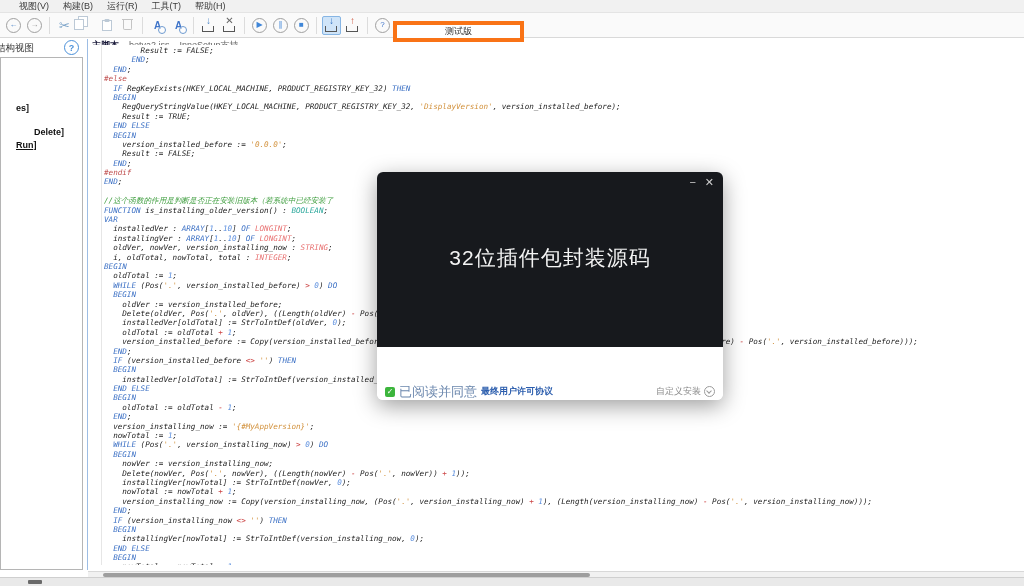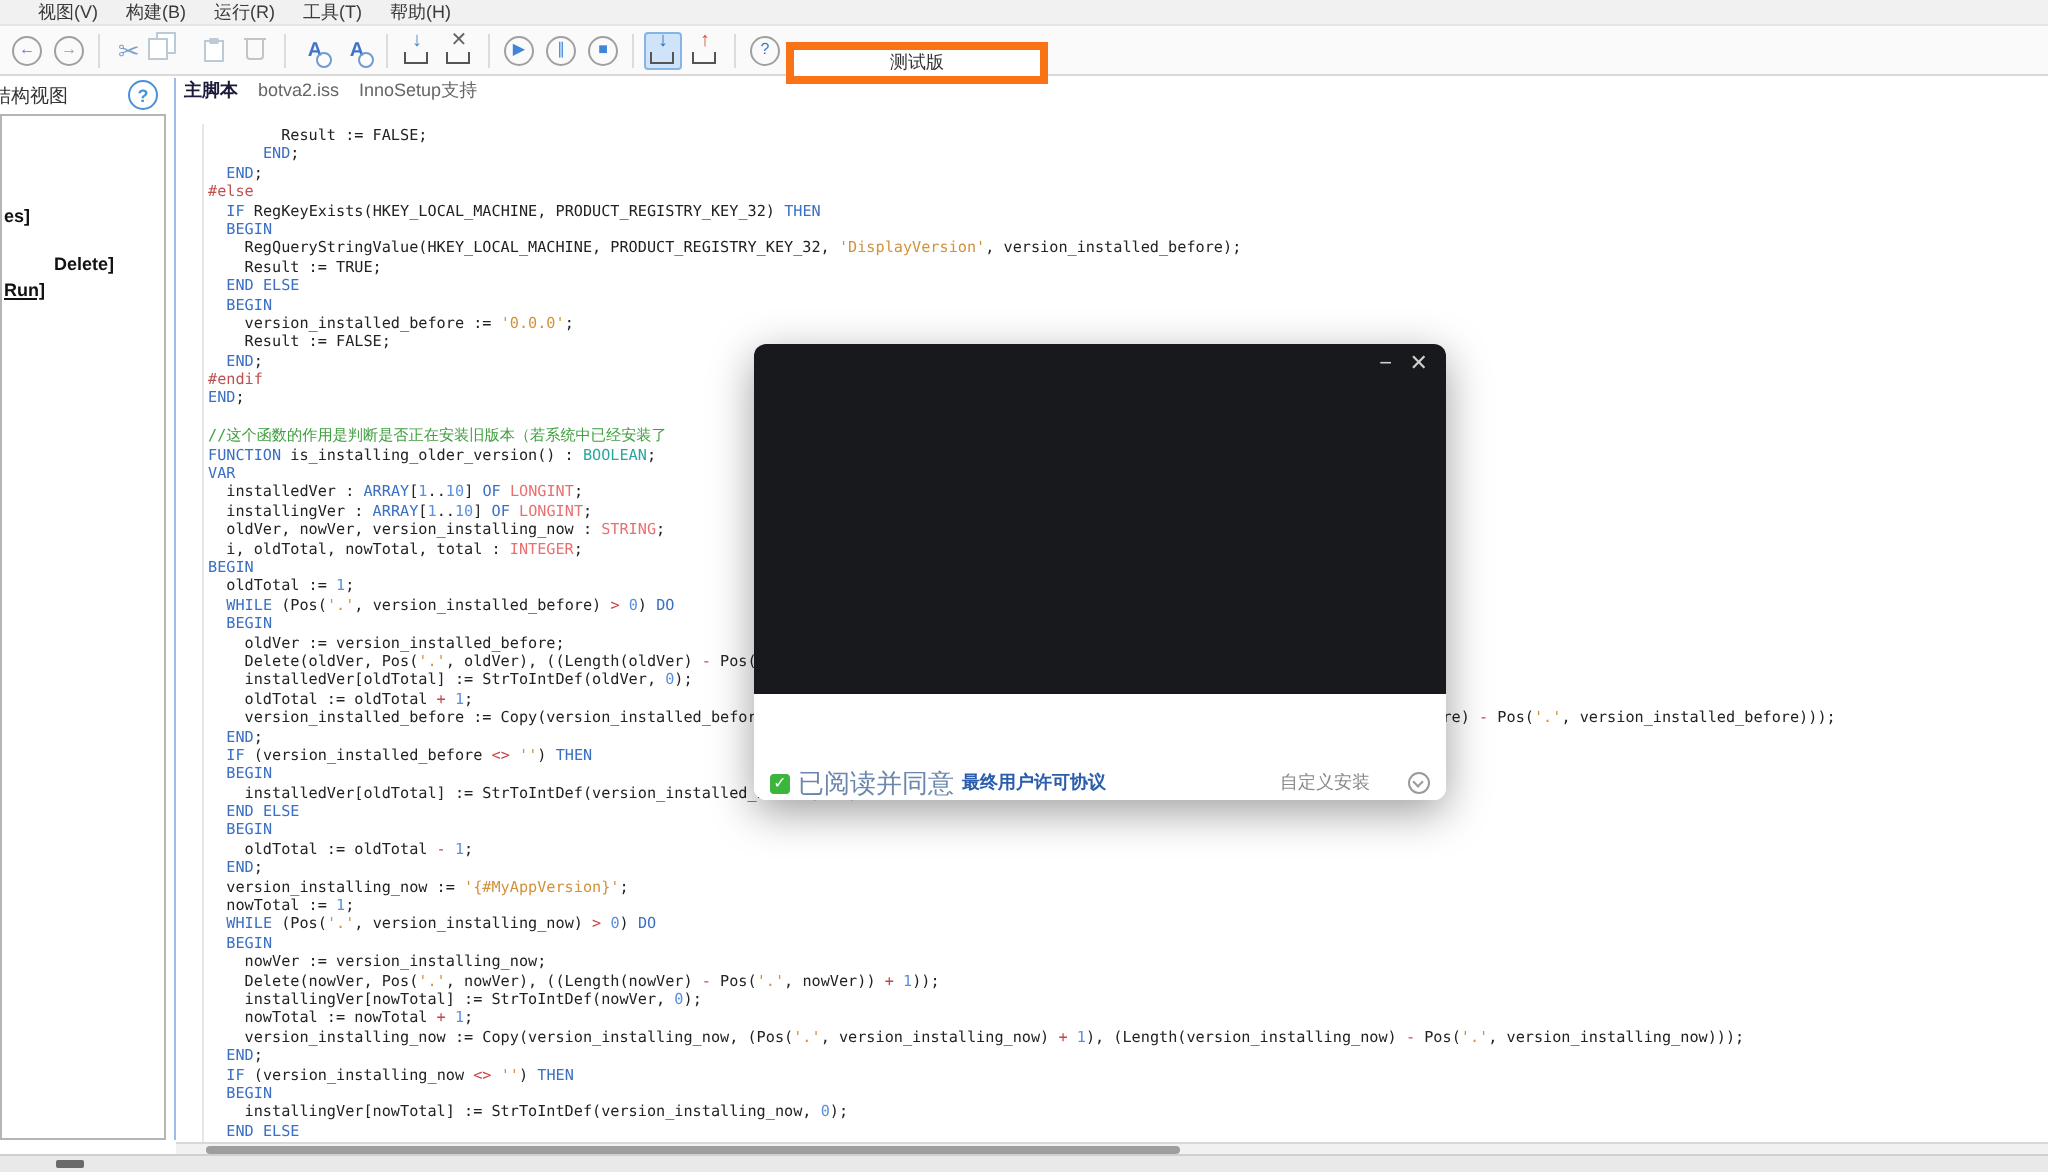--- a/index.html
+++ b/index.html
@@ -31,31 +31,31 @@
   .tray-glyph{position:absolute;left:0;right:0;top:-2px;text-align:center;font-size:10px;font-weight:bold;line-height:1;}
   #version-badge{position:absolute;left:393px;top:21px;width:123px;height:13px;background:#fff;
                  border:4px solid #f97316;font-size:9px;color:#333;display:flex;align-items:center;justify-content:center;}
   
   #sidebar-header{position:absolute;left:0;top:39px;width:86px;height:17px;background:#fff;}
   #sidebar-title{position:absolute;left:-4px;top:3px;font-size:9.5px;color:#333;white-space:nowrap;}
   #sidebar-help{position:absolute;left:64px;top:1px;width:13px;height:13px;border:1.5px solid #4a90d9;border-radius:50%;
                 color:#4a90d9;font-size:9px;font-weight:bold;display:flex;align-items:center;justify-content:center;}
   #sidebar-list{position:absolute;left:0;top:57px;width:83px;height:513px;background:#fff;
                 border:1px solid #b5b5b5;box-sizing:border-box;overflow:hidden;}
-  .sb-item{font-size:9px;font-weight:bold;color:#111;white-space:nowrap;padding-left:1px;line-height:11px;}
+  .sb-item{font-size:9px;font-weight:bold;color:#111;white-space:nowrap;padding-left:15px;line-height:11px;}
   .sb-item:nth-child(1){margin-top:45px;}
   .sb-item:nth-child(2){margin-top:13px;text-align:center;}
   .sb-item:nth-child(3){margin-top:2px;text-decoration:underline;}
   #splitter{position:absolute;left:87px;top:39px;width:1px;height:531px;background:#9dbde4;}
   
   #tabbar{position:absolute;left:92px;top:39px;height:12px;display:flex;align-items:center;gap:10px;}
   .tab{font-size:9px;color:#666;white-space:nowrap;}
   .tab.active{color:#1a1a3a;font-weight:bold;}
   
-  #editor{position:absolute;left:88px;top:62px;width:936px;height:520px;background:#fff;overflow:hidden;}
+  #editor{position:absolute;left:88px;top:45px;width:936px;height:520px;background:#fff;overflow:hidden;font-style:italic;}
   #editor-margin{position:absolute;left:13px;top:0;width:1px;height:520px;background:#e6e6e6;}
   #code-area{position:absolute;left:16px;top:1px;font-family:"DejaVu Sans Mono","Liberation Mono",monospace;
              font-size:7.6px;line-height:9.4px;white-space:pre;color:#222;}
   .cl{height:9.4px;}
   .sy-k{color:var(--sy-k);} .sy-d{color:var(--sy-d);} .sy-s{color:var(--sy-s);}
   .sy-c{color:var(--sy-c);} .sy-t{color:var(--sy-t);} .sy-b{color:var(--sy-b);}
   .sy-n{color:var(--sy-n);} .sy-o{color:var(--sy-o);} .sy-p{color:var(--sy-p);}
   
   #hscroll{position:absolute;left:88px;top:571px;width:936px;height:6px;background:#f1f1f1;border-top:1px solid #d8d8d8;box-sizing:border-box;}
   #hscroll-thumb{position:absolute;left:15px;top:1px;width:487px;height:4px;background:#9e9e9e;border-radius:2px;}
@@ -71,21 +71,21 @@
                font-size:21px;letter-spacing:1px;}
   #modal-white{position:absolute;left:0;top:175px;width:100%;height:53px;background:#fff;}
   #install-button{position:absolute;left:50%;transform:translateX(-50%);top:4px;width:110px;height:24px;
                   background:var(--modal-button);border-radius:3px;color:#fff;font-size:12px;letter-spacing:2px;
                   display:flex;align-items:center;justify-content:center;cursor:pointer;}
   #modal-footer{position:absolute;left:8px;right:8px;top:38px;height:13px;display:flex;align-items:center;}
   #eula-checkbox{width:10px;height:10px;background:var(--modal-check);border-radius:2px;color:#fff;
                  font-size:8px;line-height:10px;text-align:center;margin-right:4px;}
   #agree-text{font-size:13px;color:#6b87ad;}
   #eula-link{font-size:9px;font-weight:bold;color:var(--modal-link);margin-left:4px;}
-  #custom-install{margin-left:auto;display:flex;align-items:center;gap:19px;}
+  #custom-install{margin-left:auto;display:flex;align-items:center;gap:3px;}
   #custom-install-label{font-size:9px;color:#8a8a8a;}
   #custom-chevron{width:9px;height:9px;border:1px solid #9a9a9a;border-radius:50%;position:relative;}
   #custom-chevron:after{content:"";position:absolute;left:2.2px;top:2px;width:3px;height:3px;
                         border-right:1px solid #9a9a9a;border-bottom:1px solid #9a9a9a;transform:rotate(45deg);}
 </style>
 </head>
 <body>
 
 <div id="win">
 
@@ -199,20 +199,21 @@
     <div id="hscroll-thumb"></div>
   </div>
   <div id="statusbar">
     <div id="status-indicator"></div>
   </div>
 
   <div id="modal">
     <div id="modal-dark">
       <span id="modal-min">−</span>
       <span id="modal-close">✕</span>
+      <div id="modal-title">32位插件包封装源码</div>
     </div>
     <div id="modal-white">
       <div id="modal-footer">
         <span id="eula-checkbox">✓</span>
         <span id="agree-text">已阅读并同意</span>
         <span id="eula-link">最终用户许可协议</span>
         <span id="custom-install">
           <span id="custom-install-label">自定义安装</span>
           <span id="custom-chevron"></span>
         </span>

